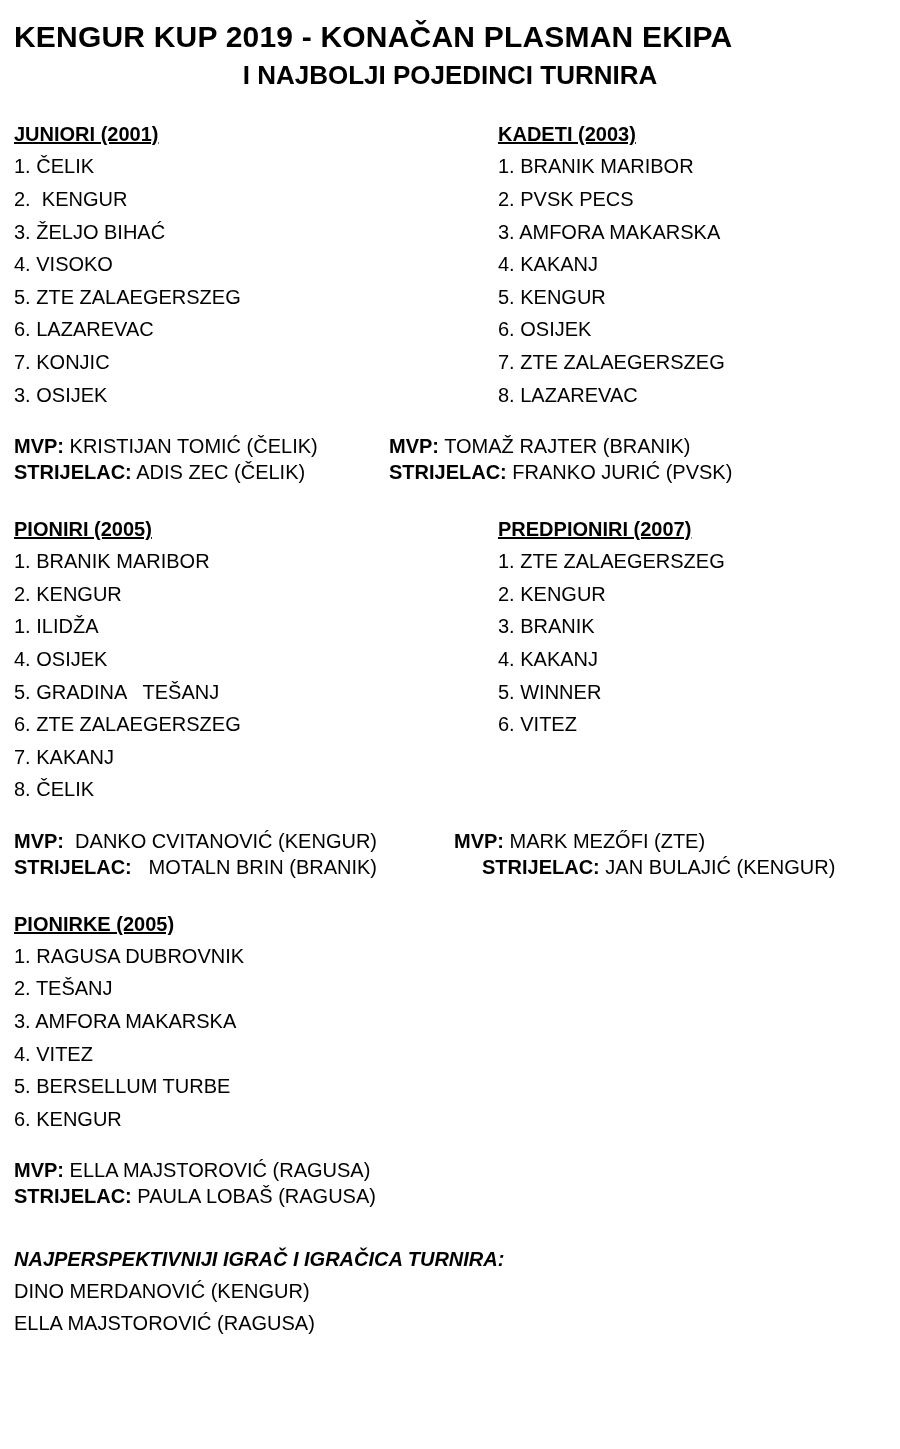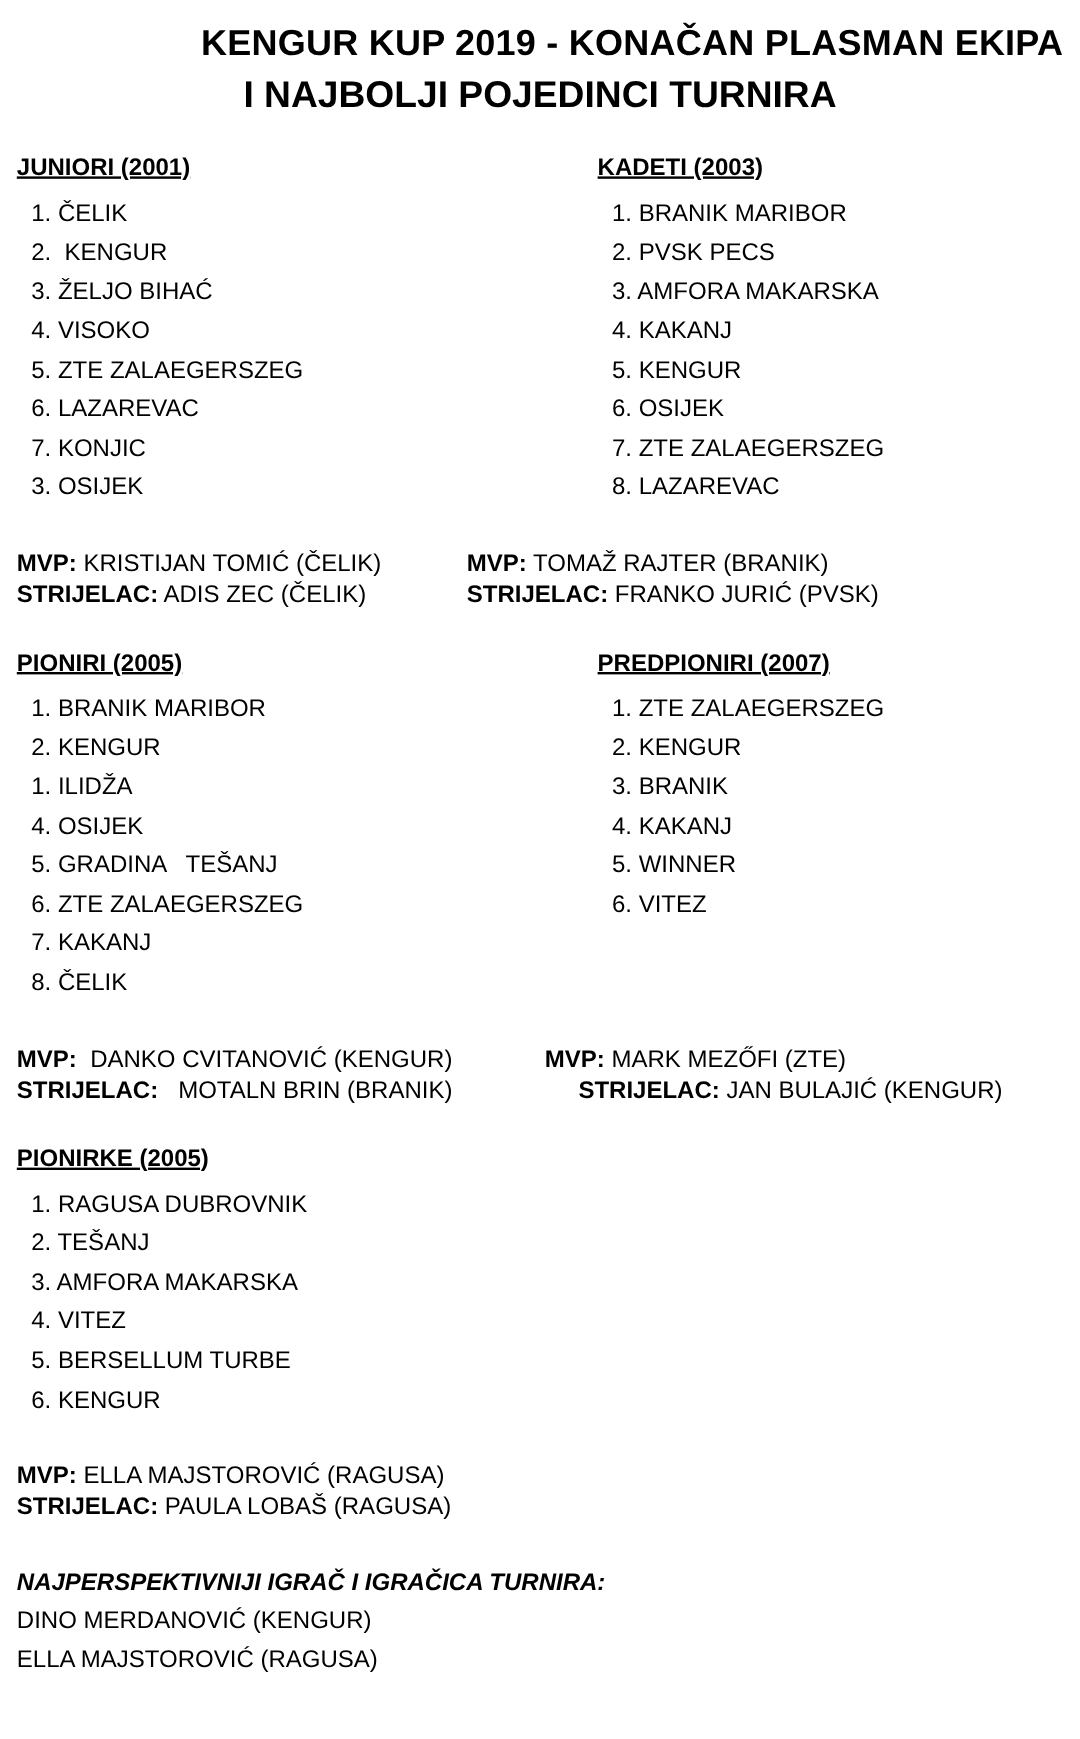--- a/index.html
+++ b/index.html
@@ -14,30 +14,30 @@
     color: #000000;
     position: relative;
     overflow: hidden;
   }
   .page {
     padding: 10px 14px 0 14px;
     box-sizing: border-box;
     width: 900px;
   }
   .title {
-    text-align: right;
+    text-align: left;
     font-size: 30px;
     font-weight: bold;
     letter-spacing: 0.2px;
     margin: 10px 0 0 0;
     line-height: 1.15;
   }
   .subtitle {
     text-align: center;
-    font-size: 31px;
+    font-size: 26px;
     font-weight: bold;
     margin: 6px 0 0 0;
     line-height: 1.15;
   }
   .columns {
     display: flex;
     flex-direction: row;
     align-items: flex-start;
     gap: 44px;
   }
@@ -51,21 +51,21 @@
   }
   .cat-head {
     font-size: 20px;
     font-weight: bold;
     text-decoration: underline;
     line-height: 1.0;
     margin: 0 0 6px 0;
   }
   .rank-list {
     list-style: none;
-    margin: 12px;
+    margin: 0;
     padding: 0;
   }
   .rank-item {
     font-size: 20px;
     line-height: 32.6px;
     white-space: pre;
   }
   .award-line {
     font-size: 20px;
     line-height: 26px;

